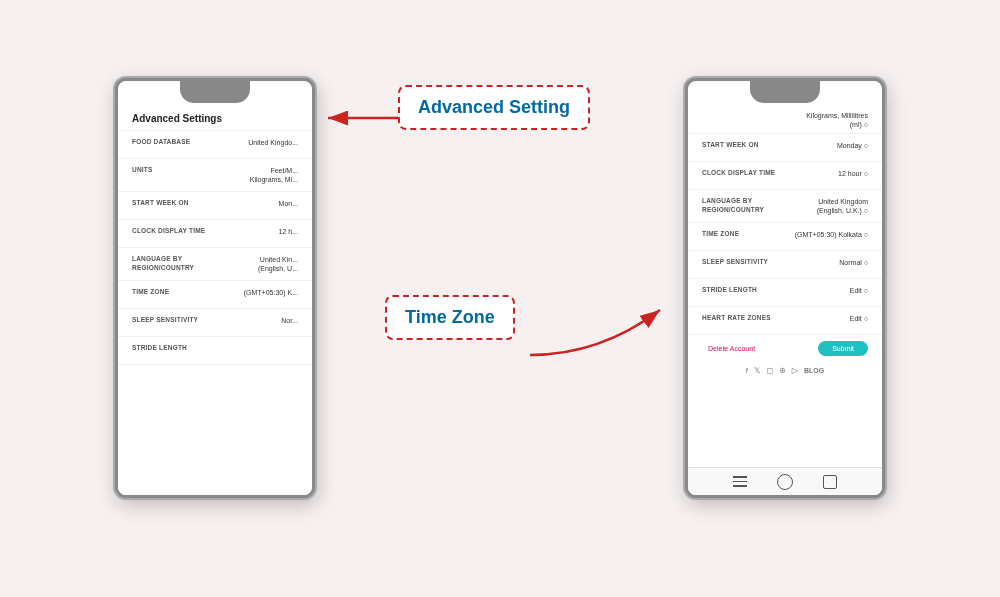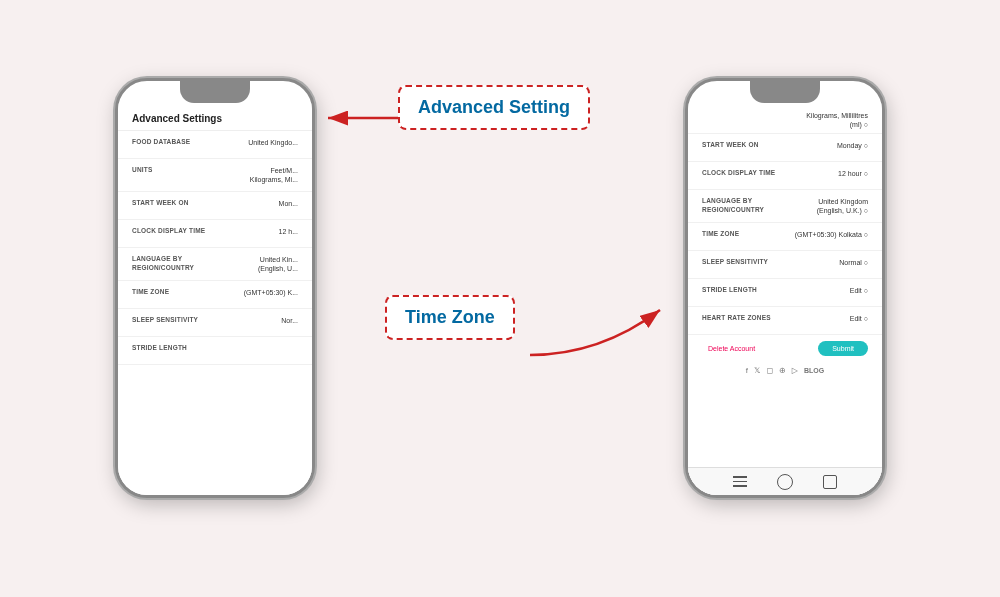--- a/index.html
+++ b/index.html
@@ -14,21 +14,21 @@
       align-items: center;
       justify-content: center;
     }
 
     
     .phone {
       position: relative;
       width: 200px;
       height: 420px;
       background: #fff;
-      border-radius: 32px;
+      border-radius: 11px;
       border: 3px solid #888;
       box-shadow: 0 0 0 2px #aaa, 2px 6px 20px rgba(0,0,0,0.25);
       overflow: hidden;
       flex-shrink: 0;
     }
 
     
     .notch {
       position: absolute;
       top: 0;

